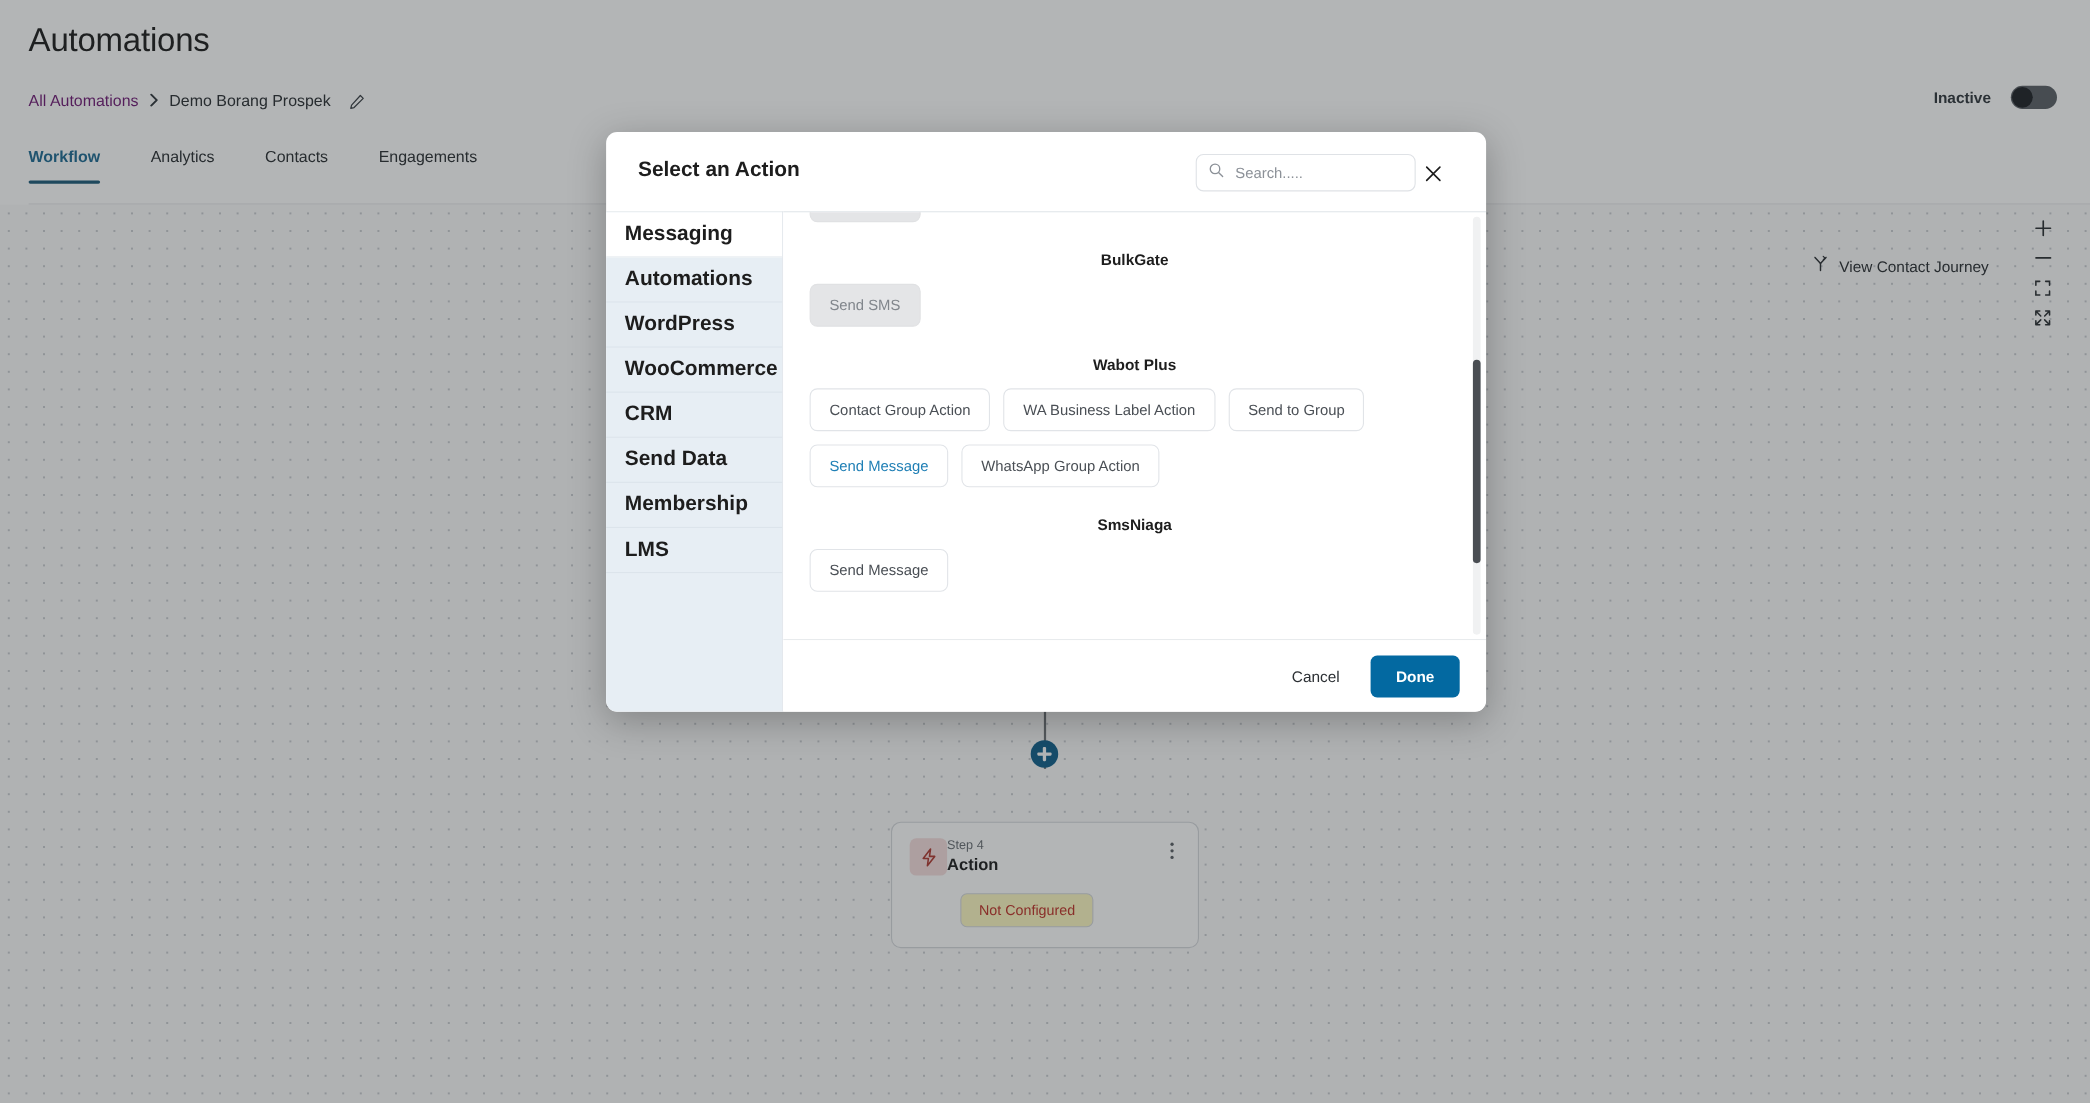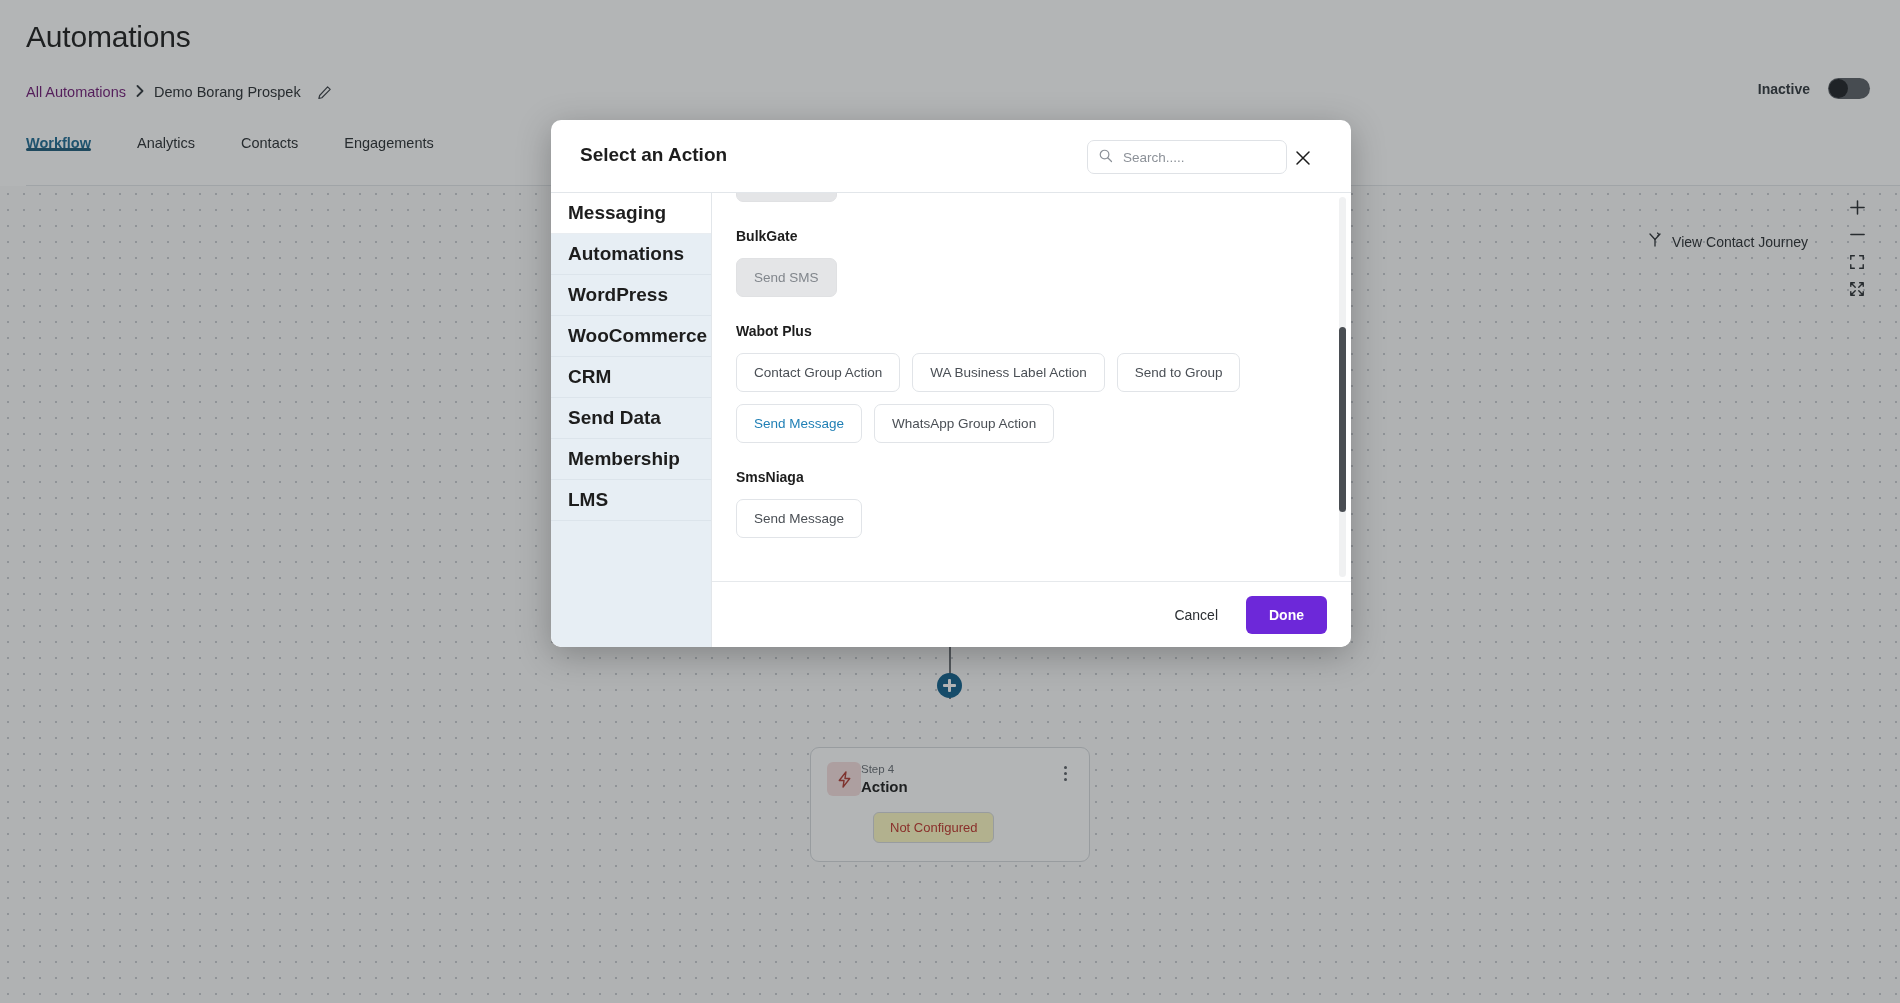--- a/index.html
+++ b/index.html
@@ -66,21 +66,21 @@
     border-radius: 50%;
     background: #1f2227;
   }
 
   .tabs {
     position: absolute;
     left: 26px; top: 135px;
     display: flex; gap: 46px;
     font-size: 14.5px;
   }
-  .tab { color: #2b2f33; padding-bottom: 0; cursor: pointer; position: relative; }
+  .tab { color: #2b2f33; padding-bottom: 16px; cursor: pointer; position: relative; }
   .tab.active { color: #1f6b93; font-weight: 600; }
   .tab.active::after {
     content: ""; position: absolute;
     left: 0; right: 0; bottom: 0;
     height: 3px; background: #1f5c7a; border-radius: 2px;
   }
   .tabs-rule {
     position: absolute;
     left: 26px; right: 0; top: 185px;
     height: 1px; background: #e3e5e8;
@@ -258,20 +258,21 @@
     flex: 1;
     position: relative;
     border-top: 1px solid #e2e6ea;
     display: flex; flex-direction: column;
   }
   .panel-scroll {
     position: relative;
     flex: 1;
     overflow: hidden;
     padding: 0 24px 0 6px;
+    text-align: center;
   }
   .scroll-inner {
     position: absolute;
     left: 24px; right: 24px;
     top: -30px;
   }
   .group-title {
     font-size: 14px;
     font-weight: 700;
     color: #1d1d1d;
@@ -317,21 +318,21 @@
     border-radius: 0 0 10px 0;
   }
   .btn-cancel {
     font-size: 14px; color: #2b2f33;
     background: none; border: none;
     cursor: pointer; font-family: inherit;
     padding: 8px 6px;
   }
   .btn-done {
     font-size: 14px; font-weight: 700; color: #ffffff;
-    background: #6d28d9;
+    background: #0369a1;
     border: none; border-radius: 6px;
     padding: 11px 23px;
     cursor: pointer; font-family: inherit;
   }
 </style>
 </head>
 <body>
 
 <div class="page">
 

